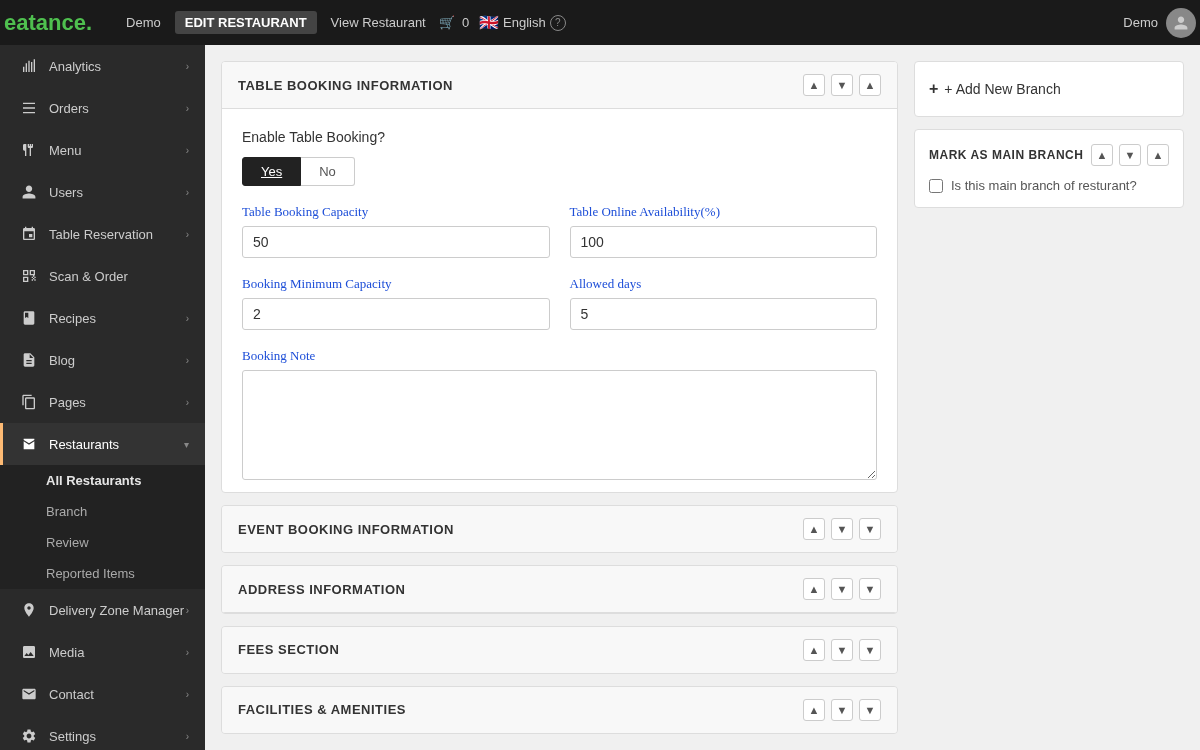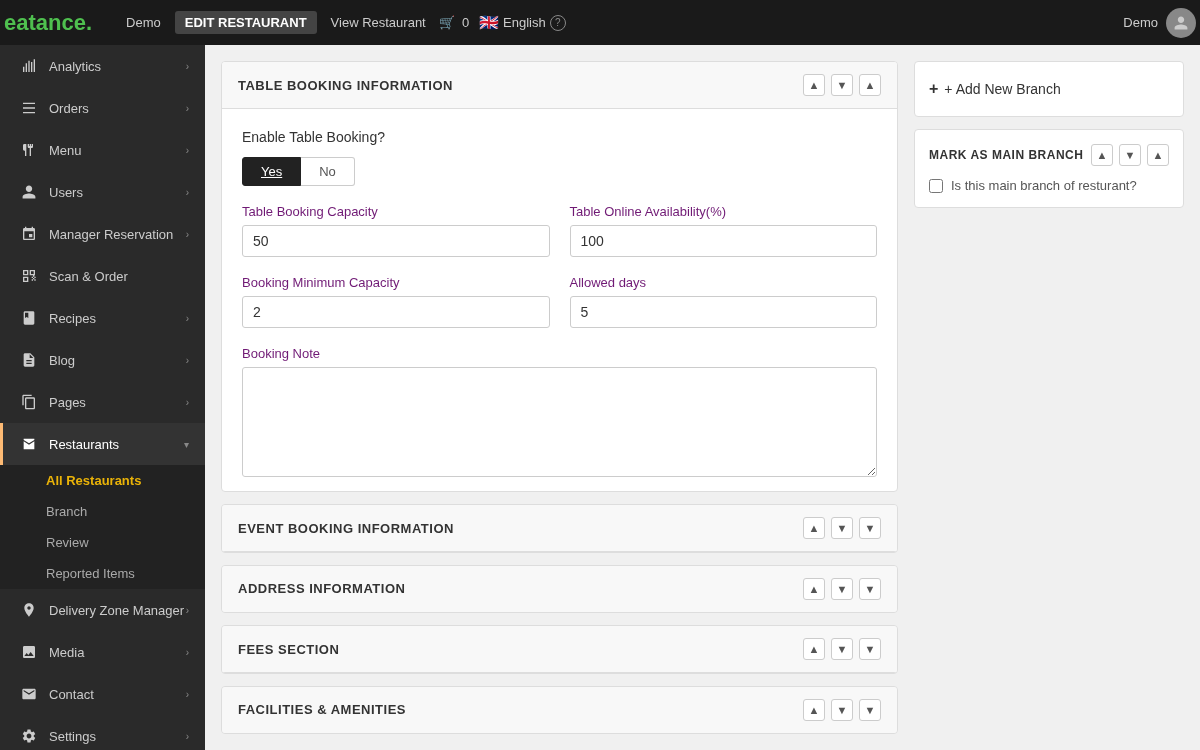--- a/index.html
+++ b/index.html
@@ -70,21 +70,21 @@
     .sidebar-item.active { background: #333; color: #fff; border-left: 3px solid #fdba74; }
     .sidebar-item .icon { width: 20px; height: 20px; margin-right: 10px; display: flex; align-items: center; justify-content: center; flex-shrink: 0; }
     .sidebar-item .arrow { margin-left: auto; font-size: 10px; color: #888; }
     .sidebar-sub { background: #222; }
     .sidebar-sub-item {
       padding: 8px 16px 8px 46px;
       cursor: pointer;
       color: #aaa;
       font-size: 13px;
     }
-    .sidebar-sub-item.active { color: #eab308; font-weight: 600; }
+    .sidebar-sub-item.active { color: #e5e5e5; font-weight: 600; }
 
     
     .content {
       flex: 1;
       overflow-y: auto;
       padding: 16px;
       background: #f0f0f0;
       display: flex;
       gap: 16px;
     }
@@ -119,21 +119,21 @@
       cursor: pointer;
       display: flex;
       align-items: center;
       justify-content: center;
       font-size: 11px;
       color: #555;
     }
     .section-body { padding: 20px; }
 
     
-    .form-label { font-size: 13px; color: #701a75; margin-bottom: 6px; font-weight: 500; }
+    .form-label { font-size: 13px; color: #1d4ed8; margin-bottom: 6px; font-weight: 500; font-family: Liberation Serif, serif; }
     .form-row { display: flex; gap: 20px; margin-bottom: 18px; }
     .form-group { flex: 1; display: flex; flex-direction: column; }
     .form-input {
       border: 1px solid #ccc;
       border-radius: 3px;
       padding: 7px 10px;
       font-size: 14px;
       color: #333;
       outline: none;
     }
@@ -281,21 +281,21 @@
       <span>Users</span>
       <span class="arrow">›</span>
     </div>
 
     <div class="sidebar-item">
       <span class="icon">
         <svg viewBox="0 0 24 24">
             <path d="M17 12h-5v5h5v-5zM16 1v2H8V1H6v2H5c-1.1 0-2 .9-2 2v14c0 1.1.9 2 2 2h14c1.1 0 2-.9 2-2V5c0-1.1-.9-2-2-2h-1V1h-2zm3 18H5V8h14v11z"></path>
           </svg>
       </span>
-      <span>Manager Reservation</span>
+      <span>Table Reservation</span>
       <span class="arrow">›</span>
     </div>
 
     <div class="sidebar-item">
       <span class="icon">
         <svg viewBox="0 0 24 24">
             <path d="M3 11h8V3H3v8zm2-6h4v4H5V5zm8-2v8h8V3h-8zm6 6h-4V5h4v4zM3 21h8v-8H3v8zm2-6h4v4H5v-4zm13-2h-2v2h2v-2zm0 4h-2v2h2v-2zm2-2h-2v2h2v-2zm0-4h-2v2h2v-2zm2 6h-2v2h2v-2zm0-4h-2v2h2v-2zm-4 4h-2v2h2v-2z"></path>
           </svg>
       </span>
       <span>Scan &amp; Order</span>

